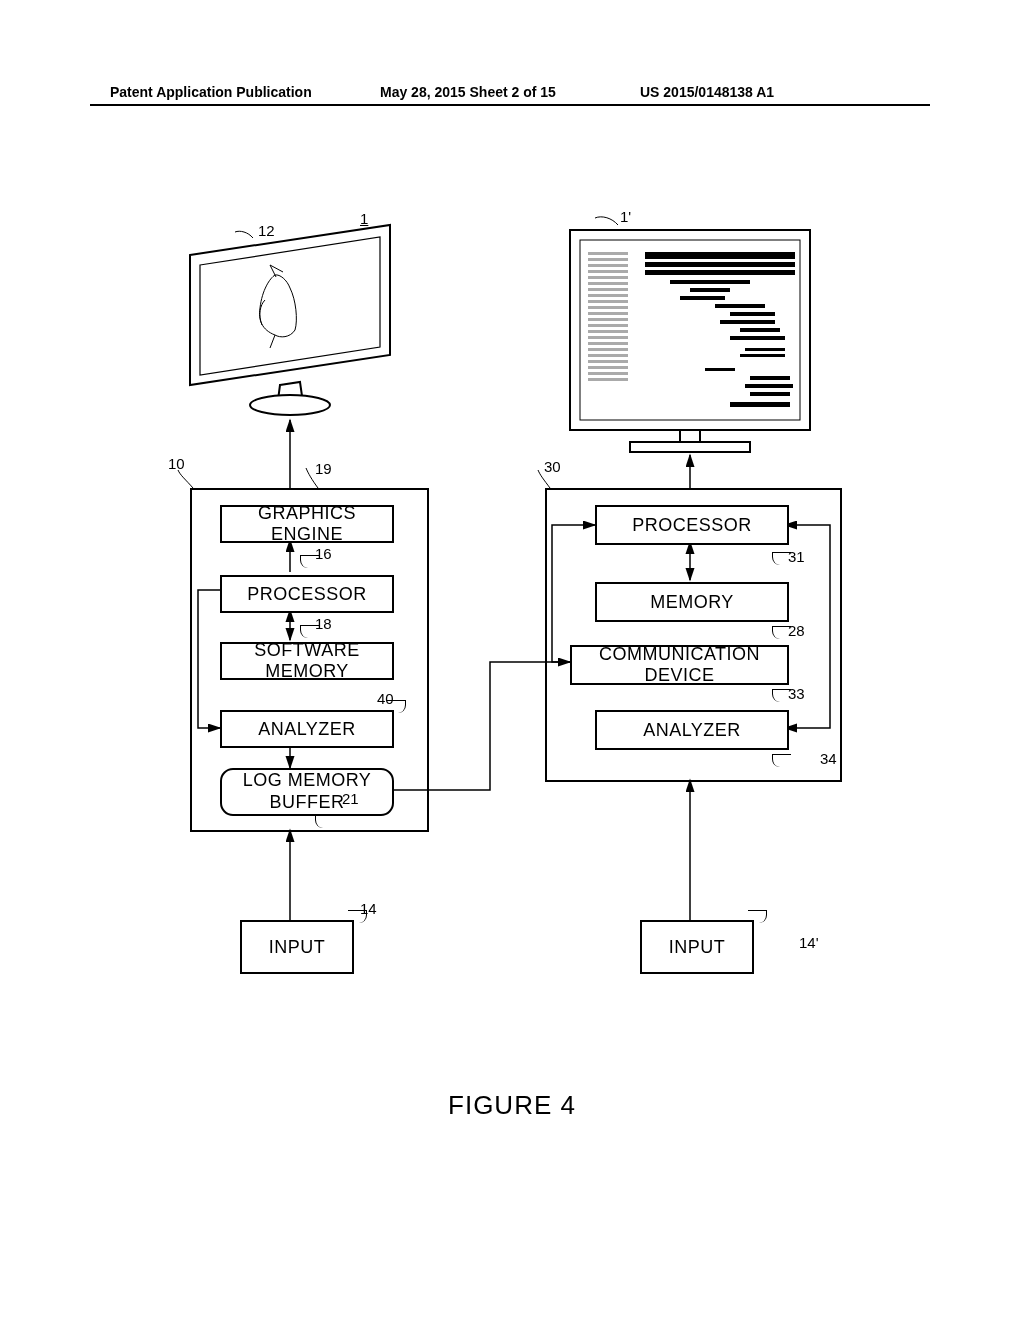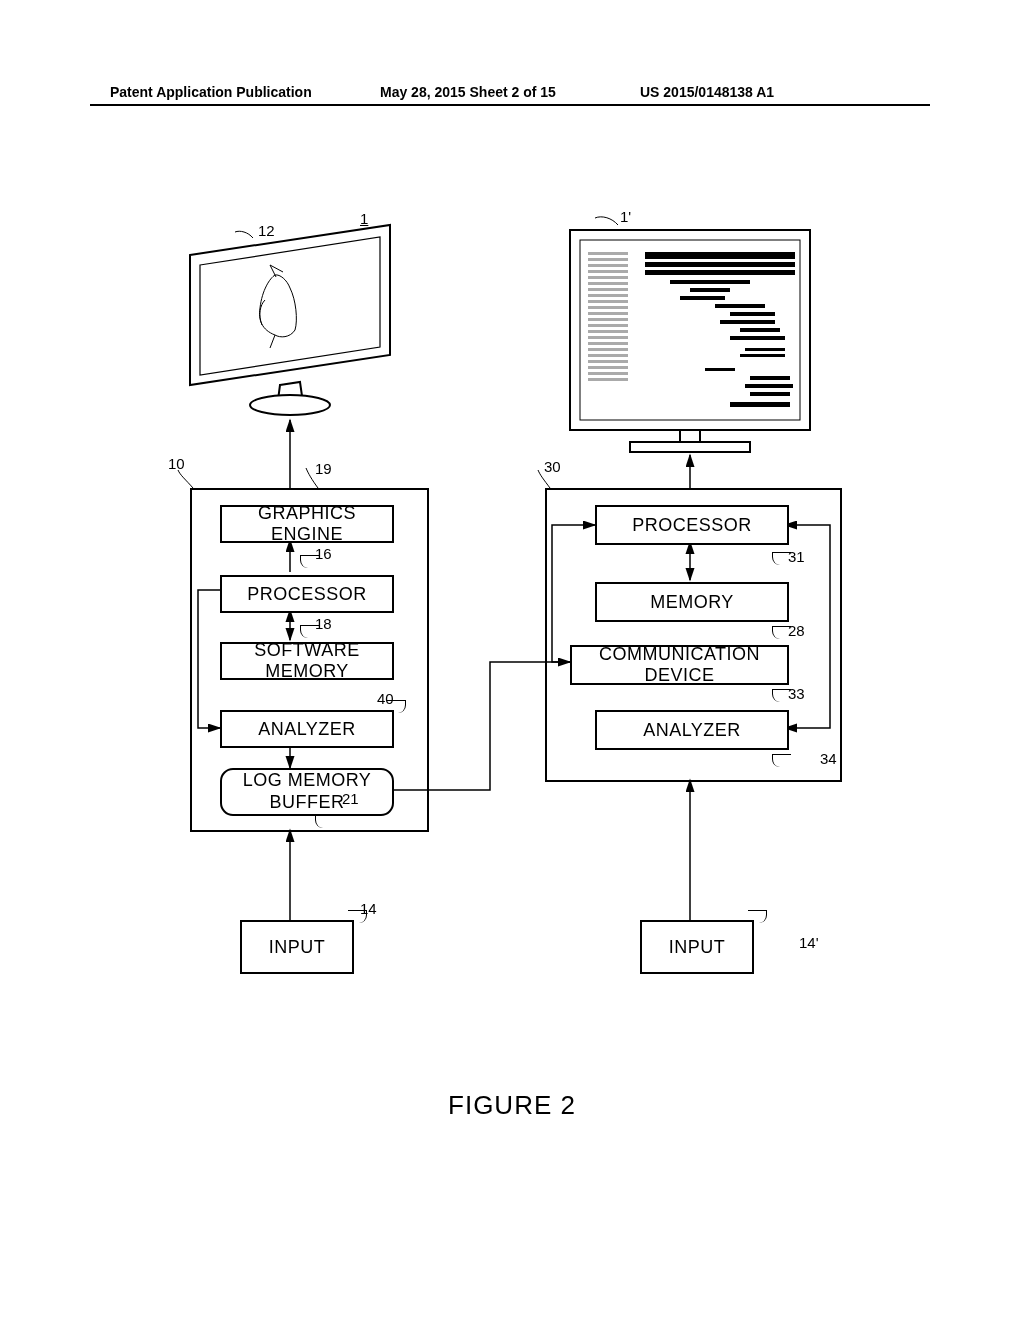--- a/index.html
+++ b/index.html
@@ -265,13 +265,13 @@
   <div class="lead" style="left:225px; top:635px;"></div>
   <div class="lead" style="left:258px; top:730px; transform:scaleX(-1);"></div>
   <div class="lead" style="left:682px; top:372px;"></div>
   <div class="lead" style="left:682px; top:446px;"></div>
   <div class="lead" style="left:682px; top:509px;"></div>
   <div class="lead" style="left:682px; top:574px;"></div>
   <div class="lead" style="left:658px; top:730px; transform:scaleX(-1);"></div>
 
 </div>
 
-<div class="figure-title">FIGURE 2</div>
+<div class="figure-title">FIGURE 4</div>
 
 </body></html>

